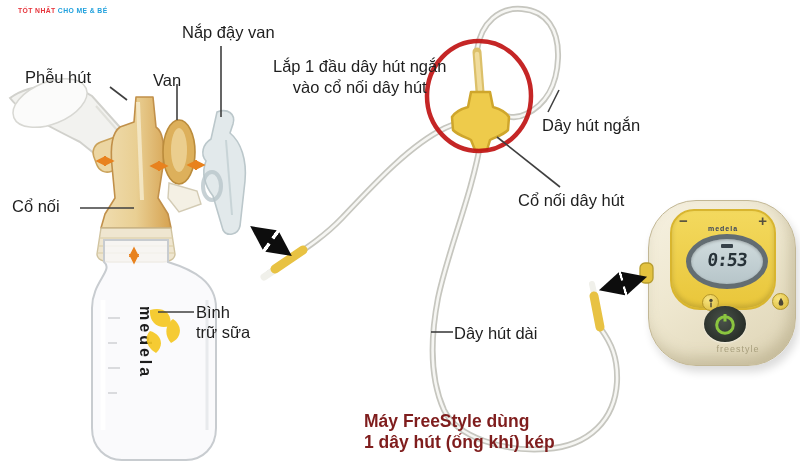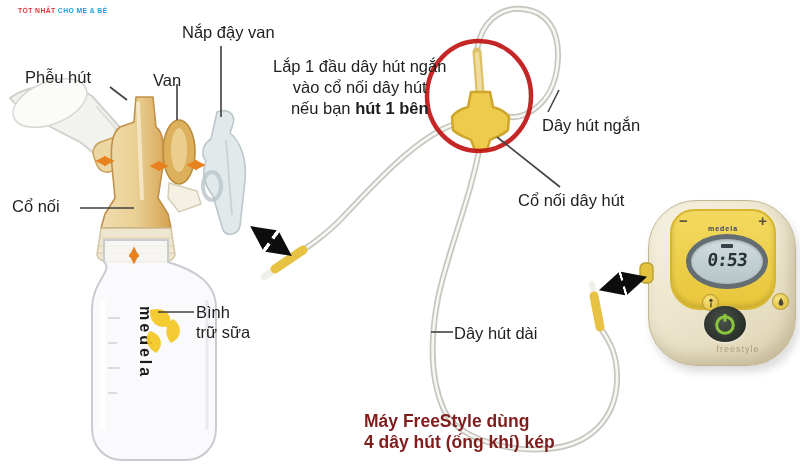--- a/index.html
+++ b/index.html
@@ -222,21 +222,20 @@
     <div>Bình</div>
     <div>trữ sữa</div>
   </div>
   <div class="lbl" style="left:528px;top:115px;margin-left:14px;">Dây hút ngắn</div>
   <div class="lbl" style="left:518px;top:190px;text-align:right;">Cổ nối dây hút</div>
   <div class="lbl" style="left:454px;top:323px;">Dây hút dài</div>
 
   <div class="instruction">
     <div>Lắp 1 đầu dây hút ngắn</div>
     <div>vào cổ nối dây hút</div>
-    <div><span>nếu bạn </span><span class="b">hút 1 bên</span></div>
   </div>
 
   <div class="note">
     <div>Máy FreeStyle dùng</div>
-    <div>4 dây hút (ống khí) kép</div>
+    <div>1 dây hút (ống khí) kép</div>
   </div>
 
 </div>
 
 </body></html>

